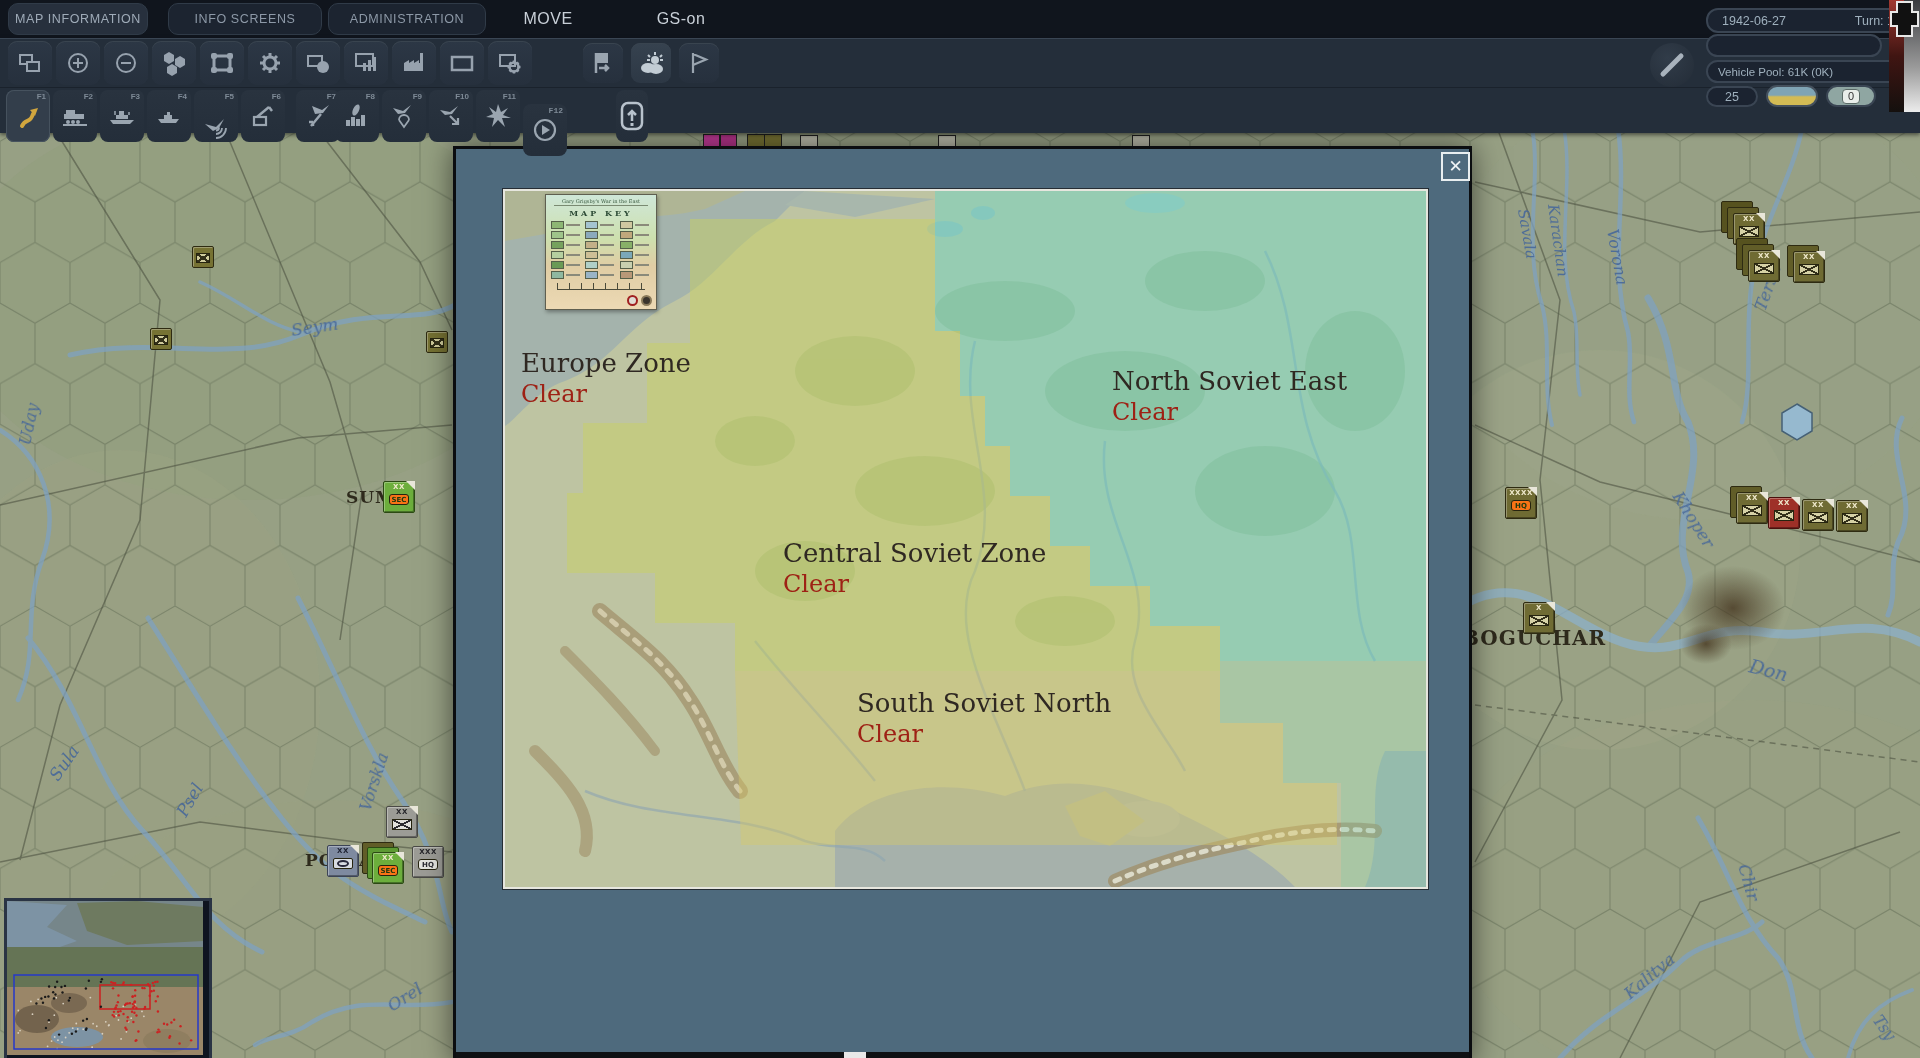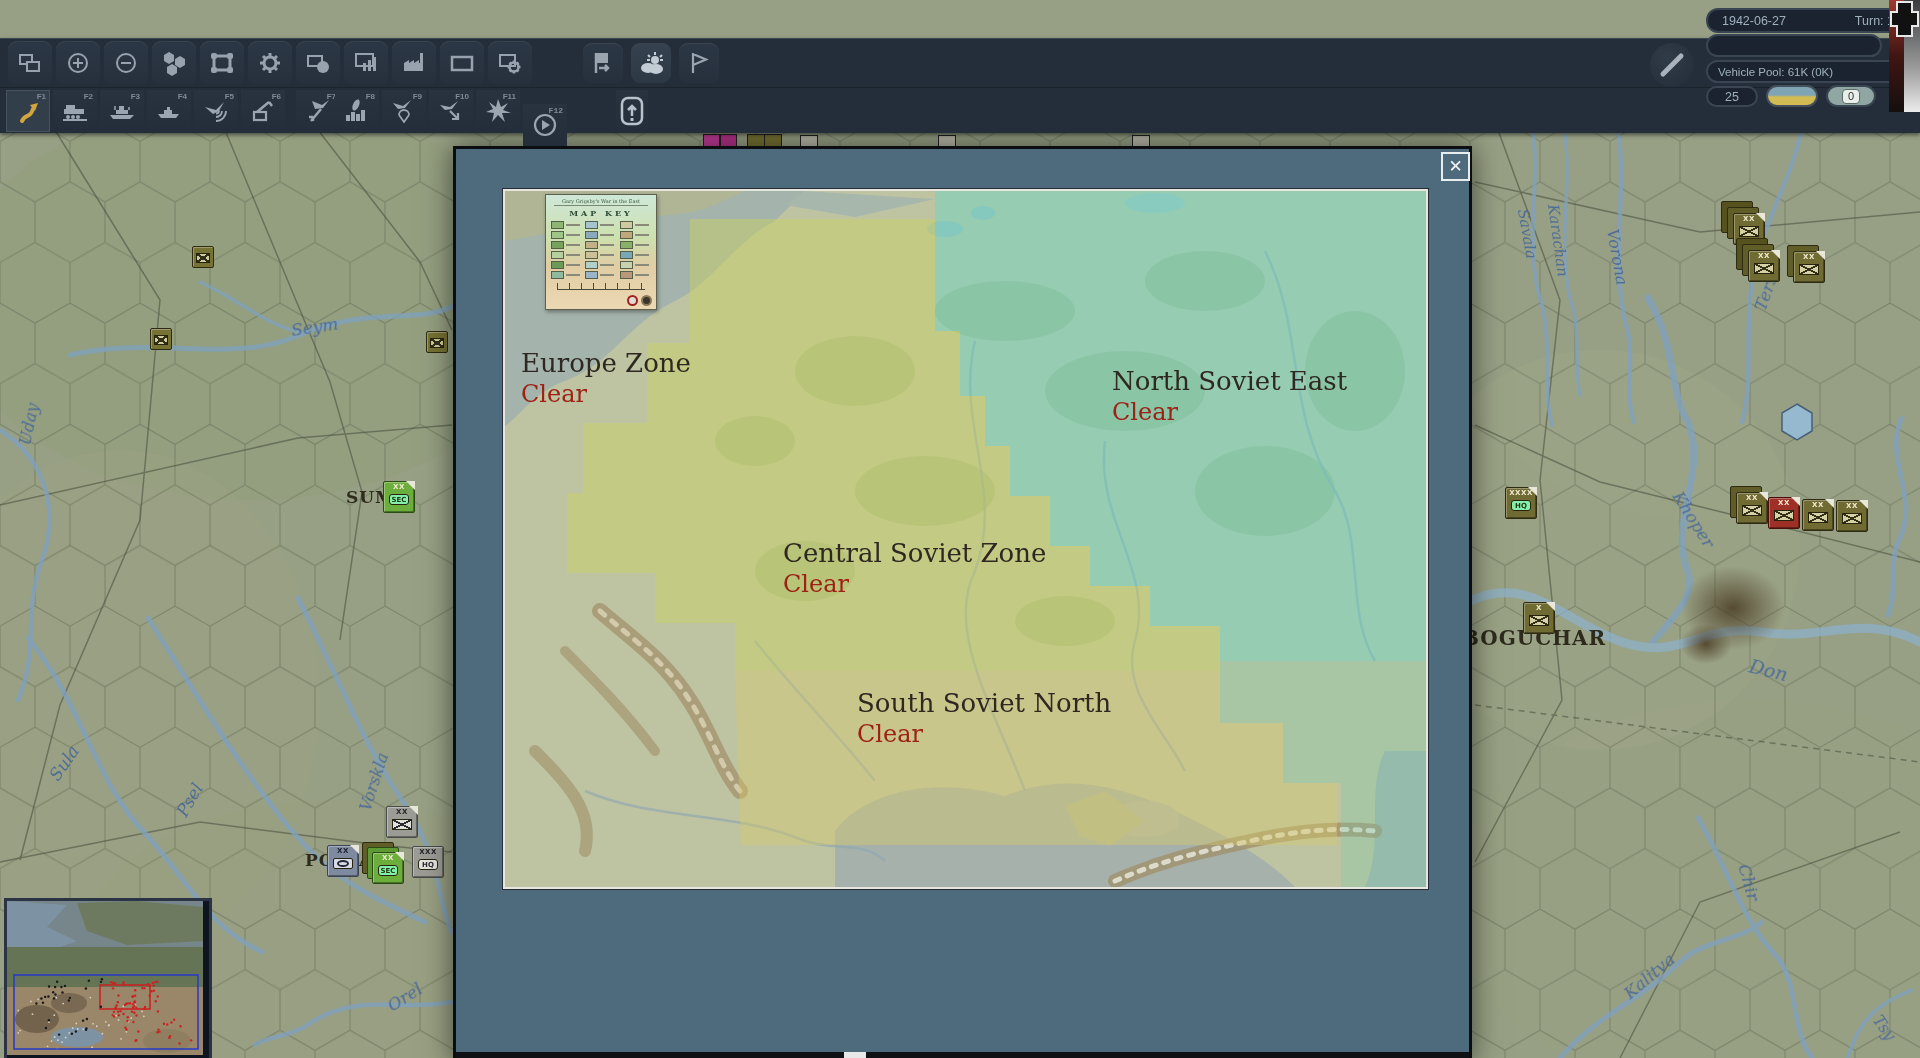--- a/index.html
+++ b/index.html
@@ -13,21 +13,21 @@
   .tab.active{background:#27303d;color:#9fabb8;}
   .menuitem{position:absolute;top:6px;height:26px;color:#c9d0d8;font-size:16px;
     display:flex;align-items:center;justify-content:center;letter-spacing:.5px;}
   #toolbar{position:absolute;left:0;top:38px;width:1920px;height:94px;background:#242e3a;
     border-top:1px solid #3a4654;z-index:20;box-shadow:0 2px 4px rgba(0,0,0,.5);}
   #toolbar .rowline{position:absolute;left:0;top:48px;width:1920px;height:1px;background:#1a222c;}
   .tbtn{position:absolute;width:44px;height:44px;border-radius:9px;
     background:linear-gradient(#2c3745,#26303d);box-shadow:inset 0 1px 0 #39444f;
     display:flex;align-items:center;justify-content:center;}
   .tbtn.active{background:linear-gradient(#36424f,#2d3845);}
-  .fk{position:absolute;width:44px;height:42px;border-radius:0;
+  .fk{position:absolute;width:44px;height:52px;border-radius:8px;
     background:linear-gradient(#29333f,#242e3a);display:flex;align-items:center;justify-content:center;}
   .fk.active{background:#333e4b;box-shadow:inset 0 0 0 1px #46525e;}
   .fk .flab{position:absolute;top:2px;right:4px;font-size:8px;color:#7e8a96;font-weight:bold;}
   
   .pill{position:absolute;border:2px solid #3a4553;border-radius:12px;background:#1b2330;
     color:#9fb0bd;font-size:12.5px;display:flex;align-items:center;z-index:22;}
   .pill .sp{flex:1;}
   #pill-small{justify-content:center;}
   #terrain-btn{background:linear-gradient(#7fa4b4 45%,#d3bb54 55%);border-color:#45505c;}
   #zero-btn{background:#8fa6a2;justify-content:center;}
@@ -46,21 +46,21 @@
     border:1px solid #2e2b12;border-radius:2px;
     box-shadow:inset 1px 1px 0 rgba(255,255,255,.3),inset -1px -1px 0 rgba(0,0,0,.35);}
   .counter .sz{position:absolute;top:1px;left:0;right:0;text-align:center;
     font:bold 7px "DejaVu Sans",sans-serif;color:#efe9cc;letter-spacing:.5px;}
   .counter .sym{position:absolute;left:5px;right:5px;top:12px;height:11px;
     background:#d6d2a6;border:1px solid #26240f;box-sizing:border-box;}
   .sym.inf{background:
     linear-gradient(to top right,transparent 44%,#33301a 44%,#33301a 56%,transparent 56%),
     linear-gradient(to bottom right,transparent 44%,#33301a 44%,#33301a 56%,transparent 56%),#d6d2a6;}
   .sym.txt{display:flex;align-items:center;justify-content:center;
-    font:bold 7px "DejaVu Sans",sans-serif;color:#1c3a10;background:#86efac;border-radius:3px;}
+    font:bold 7px "DejaVu Sans",sans-serif;color:#1c3a10;background:#f97316;border-radius:3px;}
   .sym.arm{border-radius:2px;}
   .sym.arm::before{content:"";position:absolute;left:3px;right:3px;top:1px;bottom:1px;
     border:2px solid #27273a;border-radius:50%;}
   .counter.green{background:#6cae3c;border-color:#2c4a14;}
   .counter.gray{background:#9c9c96;border-color:#4a4a46;}
   .counter.gray .sz{color:#26262a;}
   .counter.gray .sym.inf{background:
     linear-gradient(to top right,transparent 44%,#2b2b30 44%,#2b2b30 56%,transparent 56%),
     linear-gradient(to bottom right,transparent 44%,#2b2b30 44%,#2b2b30 56%,transparent 56%),#e2e2dc;}
   .counter.gray .sym.txt{background:#e5e5df;color:#2a2a30;}
@@ -642,20 +642,33 @@
       <div class="zlabel" style="left:352px;top:498px;">
         <div class="zn">South Soviet North</div>
         <div class="zc">Clear</div>
       </div>
     </div>
 
     <div class="dlg-strip"></div>
     <div class="dlg-notch"></div>
   </div>
 
+  <div id="menubar">
+    <div class="tab active" style="left:8px;width:138px;">
+        <span>MAP INFORMATION</span>
+      </div>
+    <div class="tab" style="left:168px;width:152px;">
+        <span>INFO SCREENS</span>
+      </div>
+    <div class="tab" style="left:328px;width:156px;">
+        <span>ADMINISTRATION</span>
+      </div>
+    <div class="menuitem" style="left:512px;width:72px;">MOVE</div>
+    <div class="menuitem" style="left:645px;width:72px;">GS-on</div>
+  </div>
 
   <div id="toolbar">
     <div class="rowline"></div>
 
     <div class="tbtn" style="left:8px;top:2px;">
       <svg width="26" height="26">
           <g fill="none" stroke="#97a2ae" stroke-width="2">
             <rect x="3" y="5" width="12" height="9"></rect>
             <rect x="10" y="12" width="12" height="9" fill="#2a3542"></rect>
           </g>
@@ -790,21 +803,21 @@
         </svg>
       </div>
     <div class="fk" style="left:147px;top:51px;">
       <span class="flab">F4</span>
       <svg width="28" height="28" fill="#9aa5b0">
           <path d="M3 17 h21 l-3 4 H6 z"></path>
           <rect x="9" y="13" width="8" height="4"></rect>
           <rect x="12" y="10" width="3" height="3"></rect>
         </svg>
       </div>
-    <div class="fk" style="left:194px;top:51px;">
+    <div class="fk" style="left:194px;top:51px;align-items:flex-end;">
       <span class="flab">F5</span>
       <svg width="28" height="28">
           <polygon points="3,10 14,13 22,5 17,14 11,17" fill="#9aa5b0"></polygon>
           <g stroke="#9aa5b0" stroke-width="1.8" fill="none">
             <path d="M14 20 a6 6 0 0 0 6 -6"></path>
             <path d="M14 24 a10 10 0 0 0 10 -10"></path>
             <path d="M14 16.5 a3 3 0 0 0 3 -3"></path>
           </g>
         </svg>
       </div>

